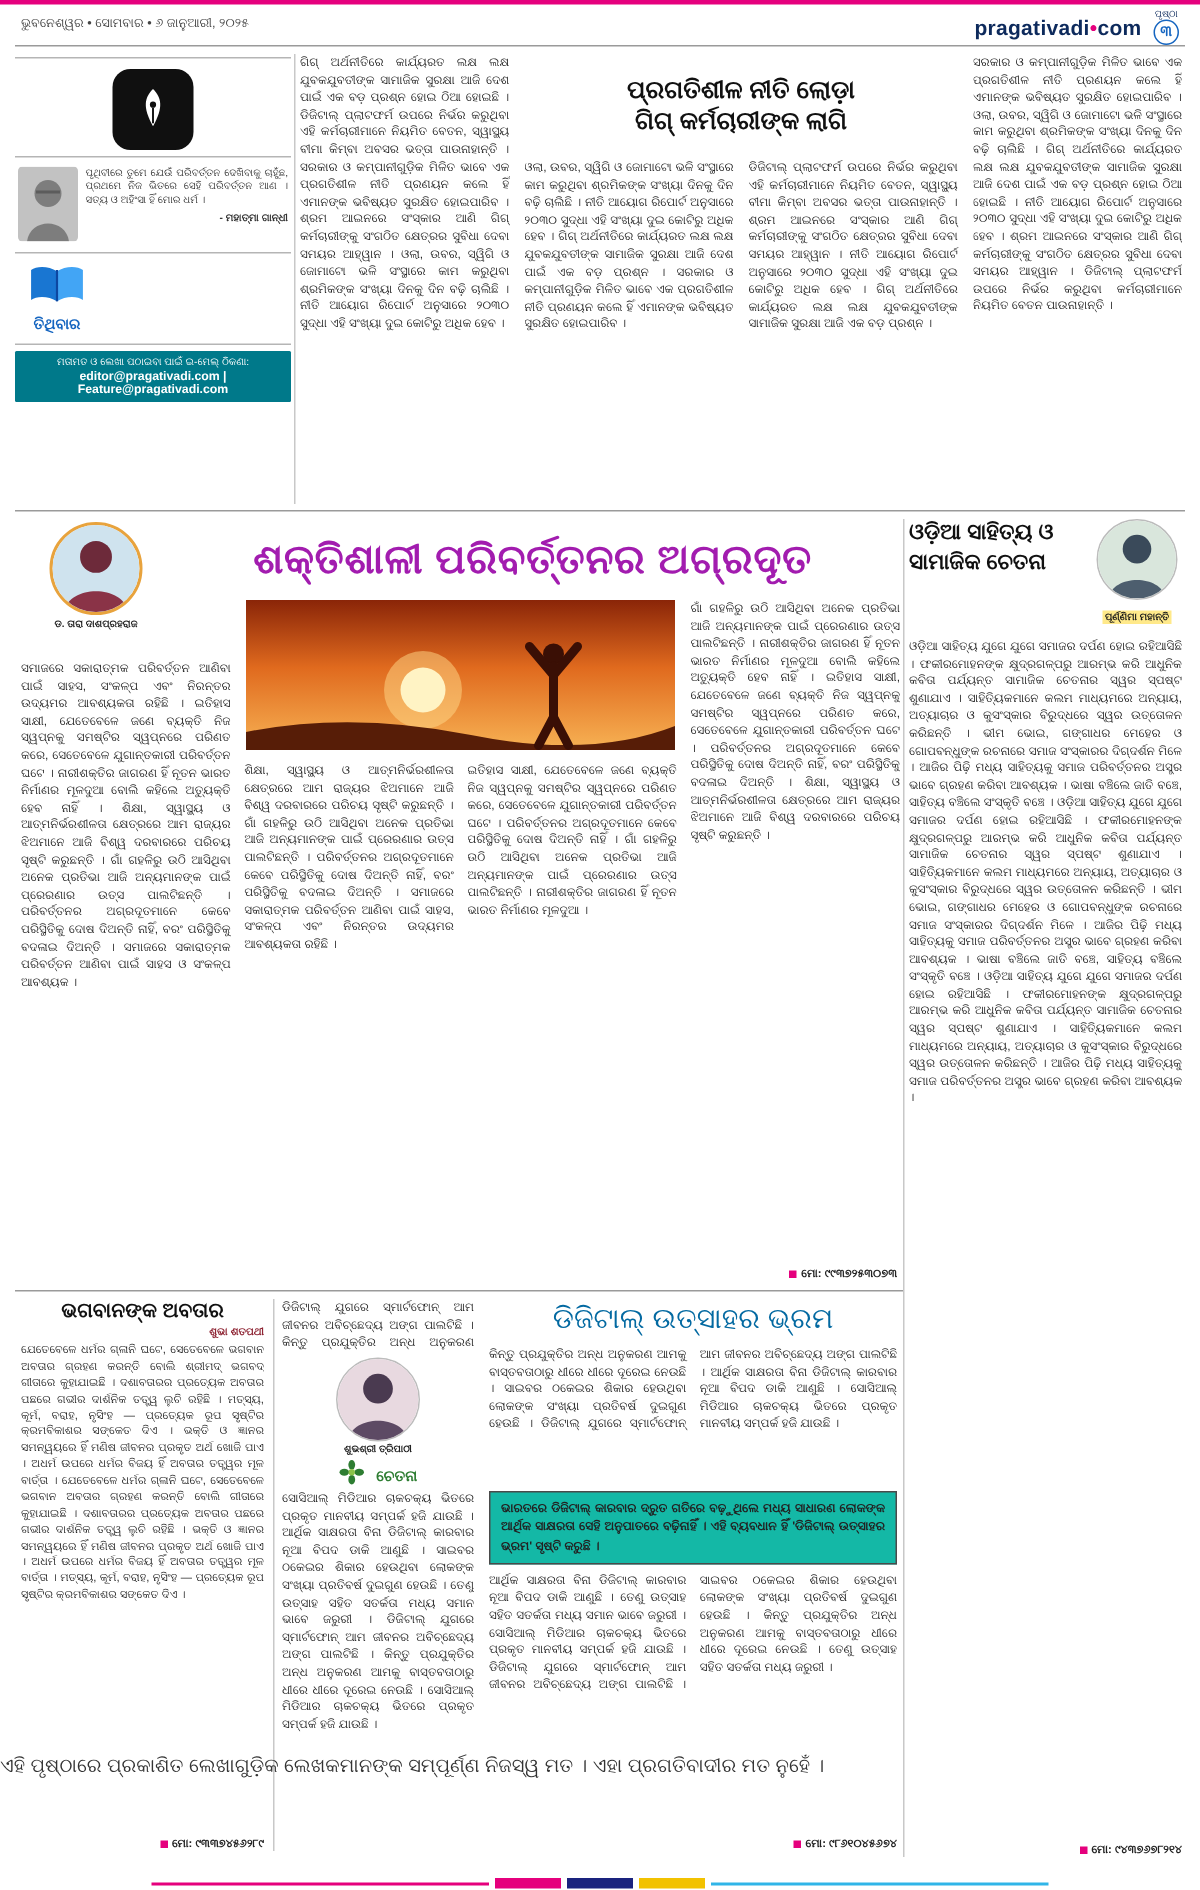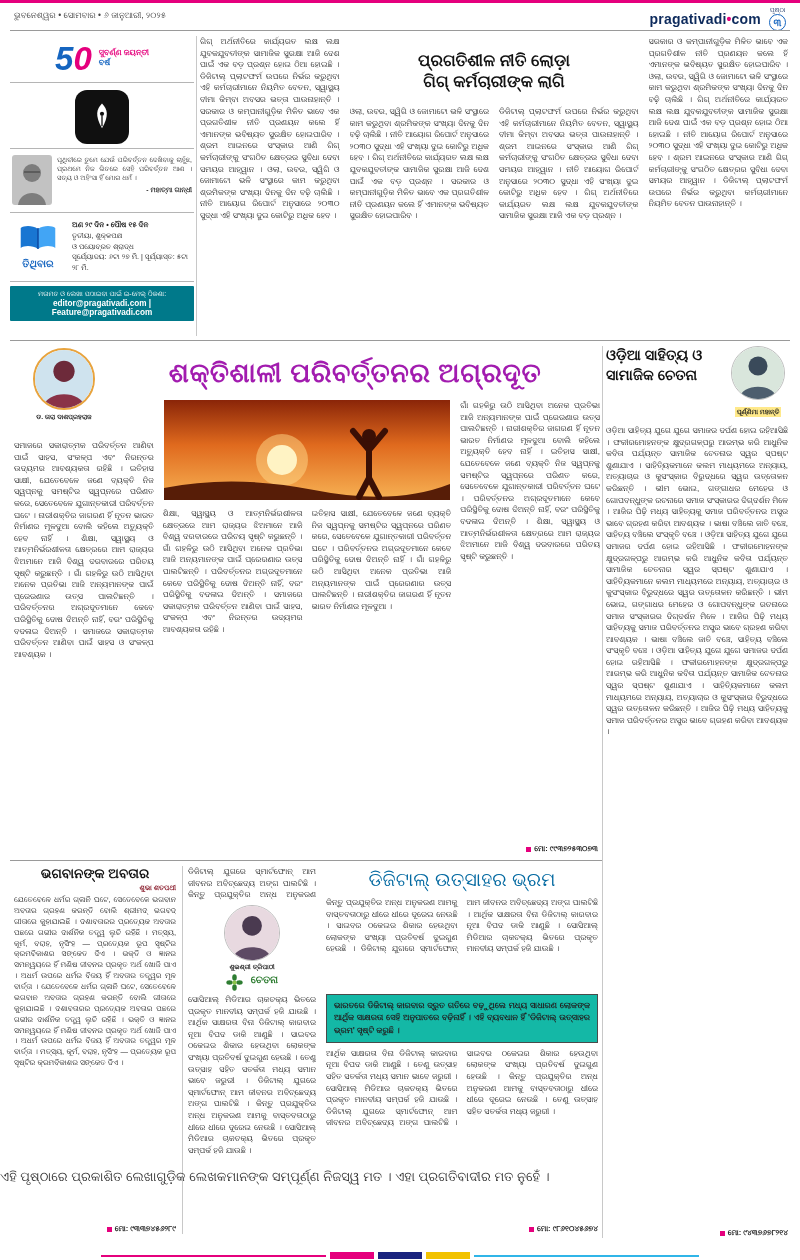--- a/index.html
+++ b/index.html
@@ -71,21 +71,21 @@
   .a-author{text-align:right;font-size:7px;font-weight:bold;color:#8e2433;margin:2px 0 3px}
   .a-body{height:318px;font-size:7.5px}
   .a-end{position:absolute;right:0;bottom:0}
   
   .digital{position:absolute;left:188px;top:866px;width:410px;height:368px}
   .d-col1{position:absolute;left:0;top:0;width:128px;height:100%}
   .d-col1 .t1{height:36px}
   .d-photo{text-align:center;margin:3px 0 2px}
   .circle56{width:56px;height:56px;border-radius:50%;overflow:hidden;margin:0 auto;border:1.5px solid #bcbcbc}
   .d-name{font-size:6.6px;font-weight:bold;margin-top:2px;color:#222}
-  .d-badge{display:flex;align-items:flex-start;justify-content:center;gap:8px;margin:3px 0}
+  .d-badge{display:flex;align-items:flex-end;justify-content:center;gap:8px;margin:3px 0}
   .d-badge span{font-size:10px;font-weight:bold;color:#2e7d32}
   .d-col1 .t2{height:196px}
   .d-right{position:absolute;left:138px;top:0;width:272px;height:100%}
   .d-head{text-align:center;font-size:19px;font-weight:normal;color:#0369a1;padding:3px 0 6px}
   .d-b1{column-count:2;column-gap:9px;height:92px}
   .d-quote{border:1.5px solid #4a4a4a;background:#14b8a6;padding:5px 7px;margin:5px 0;font-size:8.2px;font-weight:bold;line-height:1.5;text-align:justify;color:#222}
   .d-b2{column-count:2;column-gap:9px;height:118px}
   .d-end{position:absolute;right:0;bottom:0}
   
   .disclaimer{position:absolute;left:0;top:1169px;width:100%;font-size:13px;color:#333}
@@ -104,27 +104,20 @@
   <div class="sitebox">
     <div class="sitename"><span>pragativadi</span><span class="sitedot">•</span><span>com</span></div>
     <div class="pagebadge">
       <div class="lbl">ପୃଷ୍ଠା</div>
       <div class="num">୩</div>
     </div>
   </div>
   <div class="hrule" style="left:10px;top:30px;width:780px"></div>
 
   <div class="leftpanel">
-    <div class="logo-row">
-      <div class="logo50"><span class="d5">5</span><span class="d0">0</span></div>
-      <div class="jubilee">
-        <div class="jub1">ସୁବର୍ଣ୍ଣ ଜୟନ୍ତୀ</div>
-        <div class="jub2">ବର୍ଷ</div>
-      </div>
-    </div>
     <div class="prule"></div>
     <div class="penbox">
       <svg viewBox="0 0 40 40" width="32" height="32">
         <path d="M20 3 C27 10 29 18 20 34 C11 18 13 10 20 3 Z" fill="#ffffff"></path>
         <circle cx="20" cy="16" r="2.6" fill="#101010"></circle>
         <rect x="19.2" y="18.5" width="1.6" height="13" fill="#101010"></rect>
       </svg>
     </div>
     <div class="prule"></div>
     <div class="quote-row">
@@ -140,26 +133,20 @@
     </div>
     <div class="prule"></div>
     <div class="alm-row">
       <div class="alm-left">
         <svg viewBox="0 0 44 30" width="40" height="28">
           <path d="M22 5 C16 1 7 1 3 4 L3 26 C7 23 16 23 22 27 Z" fill="#1976d2"></path>
           <path d="M22 5 C28 1 37 1 41 4 L41 26 C37 23 28 23 22 27 Z" fill="#42a5f5"></path>
           <rect x="21.2" y="4" width="1.6" height="23" fill="#0d47a1"></rect>
         </svg>
         <div class="alm-label">ତିଥିବାର</div>
-      </div>
-      <div class="alm-lines">
-        <div class="b">ଅଣ ୨୯ ଦିନ • ପୌଷ ୧୫ ଦିନ</div>
-        <div>ତୃତୀୟା, ଶୁକ୍ଳପକ୍ଷ</div>
-        <div>ଓ ପୟୋବ୍ରତ ଶ୍ରାଦ୍ଧ</div>
-        <div>ସୂର୍ଯ୍ୟୋଦୟ: ୬ଟା ୨୭ ମି. | ସୂର୍ଯ୍ୟାସ୍ତ: ୫ଟା ୨୮ ମି.</div>
       </div>
     </div>
     <div class="prule"></div>
     <div class="contactbox">
       <div class="c1">ମତାମତ ଓ ଲେଖା ପଠାଇବା ପାଇଁ ଇ-ମେଲ୍ ଠିକଣା:</div>
       <div class="c2">editor@pragativadi.com | Feature@pragativadi.com</div>
     </div>
   </div>
 
   <div class="vrule" style="left:196px;top:36px;height:300px"></div>

